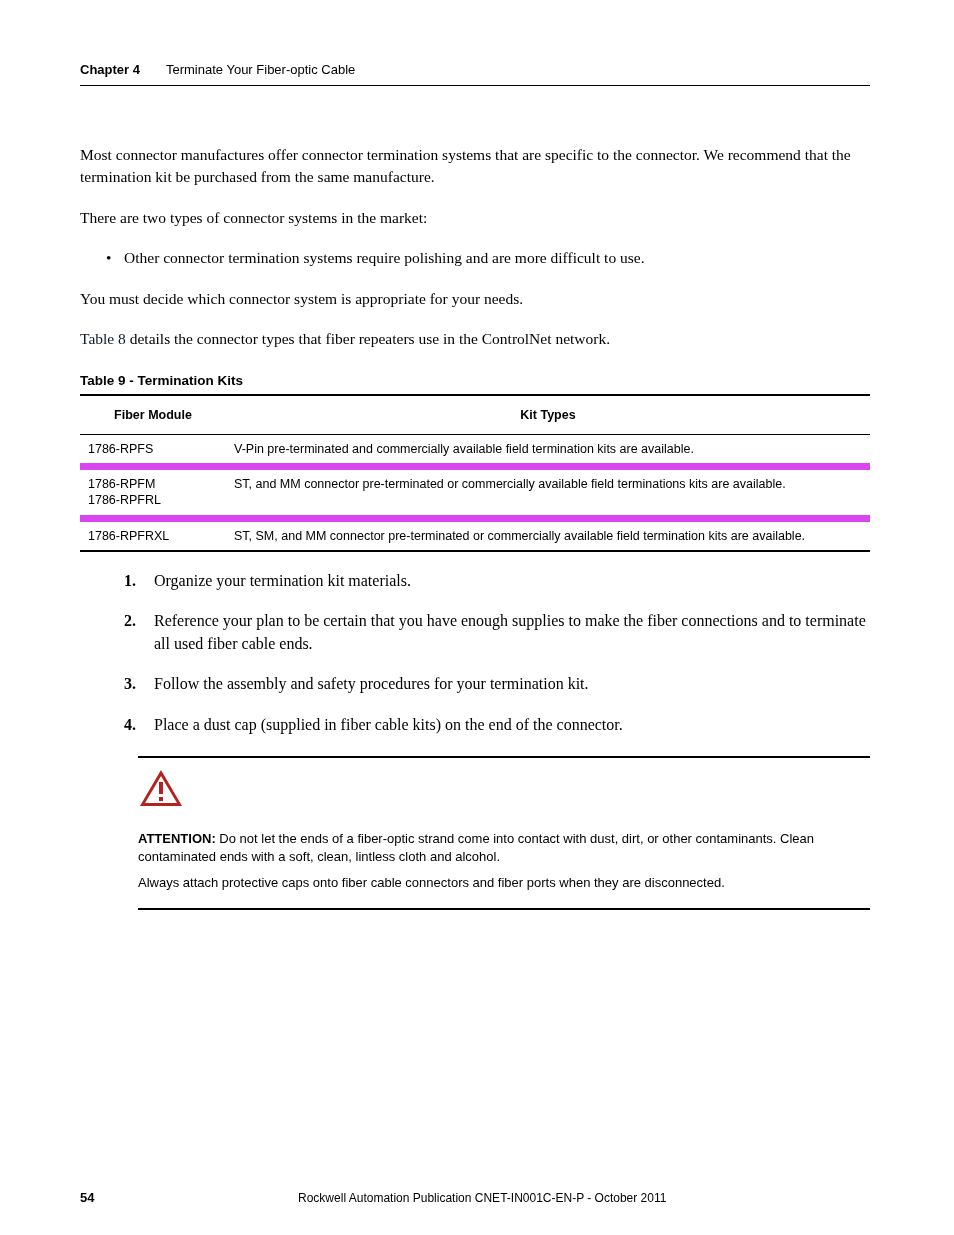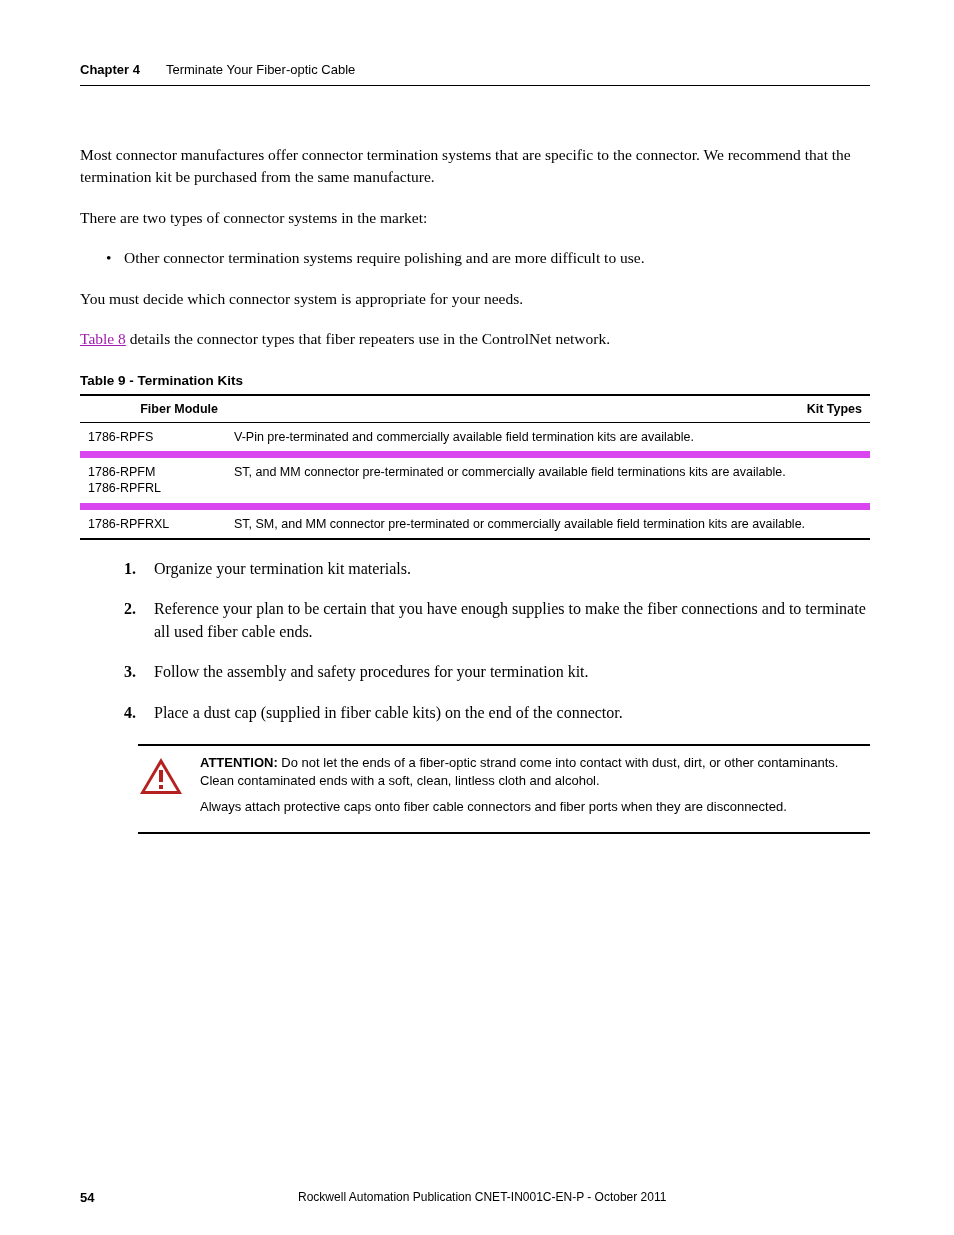--- a/index.html
+++ b/index.html
@@ -64,41 +64,40 @@
     position: relative;
     margin-bottom: 18px;
   }
   .bullet-list li::before {
     content: "•";
     position: absolute;
     left: 26px;
     top: 0;
   }
   .link {
-    color: #a21caf;
-    text-decoration: underline;
+    color: #0f172a;
   }
   .table-caption {
     font-family: Arial, Helvetica, sans-serif;
     font-weight: bold;
     font-size: 13.5px;
     margin: 22px 0 6px 0;
   }
   table.kits {
     width: 100%;
     border-collapse: collapse;
     font-family: Arial, Helvetica, sans-serif;
     font-size: 12.5px;
   }
   table.kits th {
-    text-align: right;
+    text-align: center;
     font-weight: bold;
     border-top: 2px solid #000;
     border-bottom: 1px solid #000;
-    padding: 6px 8px;
+    padding: 12px 8px;
   }
   table.kits td {
     border-bottom: 7px solid #d946ef;
     padding: 6px 8px;
     vertical-align: top;
     line-height: 1.3;
   }
   table.kits tr:last-child td {
     border-bottom: 2px solid #000;
   }
@@ -132,20 +131,21 @@
   }
   .attention-box {
     margin-top: 20px;
     margin-left: 58px;
     border-top: 2px solid #000;
     border-bottom: 2px solid #000;
     padding: 8px 0;
     display: flex;
     align-items: flex-start;
     font-family: Arial, Helvetica, sans-serif;
+    flex-direction: column;
   }
   .attention-icon {
     flex: 0 0 62px;
     padding-top: 2px;
   }
   .attention-text {
     flex: 1;
     font-size: 13px;
     line-height: 1.4;
   }
@@ -153,21 +153,21 @@
   .attention-label { font-weight: bold; }
 
   .footer {
     position: absolute;
     bottom: 30px;
     left: 80px;
     right: 80px;
     font-family: Arial, Helvetica, sans-serif;
     font-size: 12px;
     display: flex;
-    align-items: flex-start;
+    align-items: center;
   }
   .footer-page {
     font-weight: bold;
     font-size: 13px;
   }
   .footer-pub {
     flex: 1;
     text-align: center;
   }
 </style>

